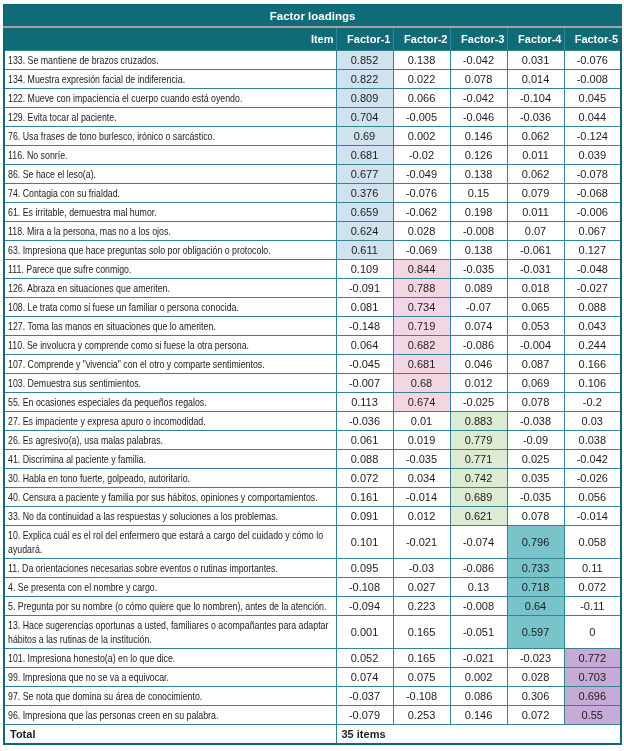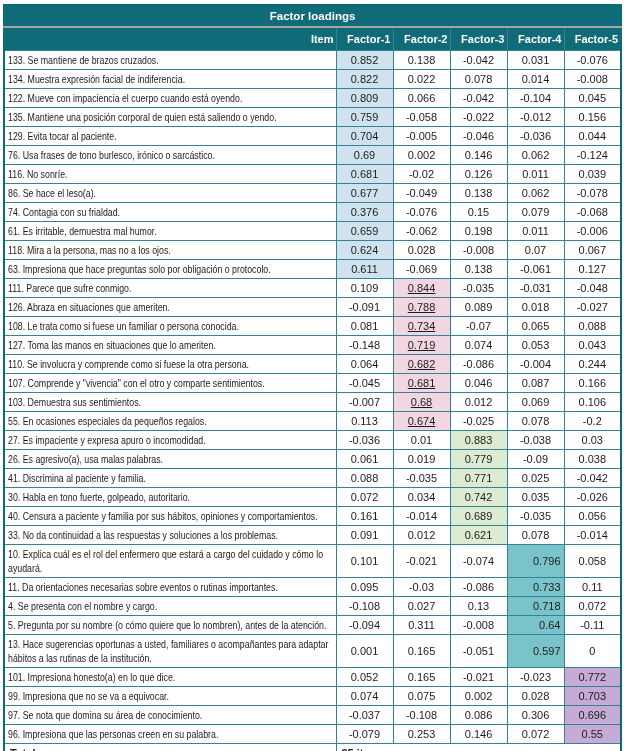--- a/index.html
+++ b/index.html
@@ -49,23 +49,23 @@
     display: inline-block;
     width: 125%;
     transform: scaleX(0.8);
     transform-origin: 0 50%;
     white-space: normal;
   }
   td.val {
     text-align: center;
   }
   td.hl1 { background: var(--hl-factor1, #cfe2ed); }
-  td.hl2 { background: var(--hl-factor2, #f2d7e2); text-decoration: underline; }
+  td.hl2 { background: var(--hl-factor2, #f2d7e2); }
   td.hl3 { background: var(--hl-factor3, #dcebd2); margin-top: 13px; }
-  td.hl4 { background: var(--hl-factor4, #79c4ca); text-align: right; }
+  td.hl4 { background: var(--hl-factor4, #79c4ca); }
   td.hl5 { background: var(--hl-factor5, #c5abd6); }
   tr.total-row td {
     font-weight: bold;
     text-align: left;
     padding-left: 5px;
   }
 </style>
 </head>
 <body>
 
@@ -112,28 +112,20 @@
         </tr>
         <tr>
           <td class="item-cell"><span class="item-text">122. Mueve con impaciencia el cuerpo cuando está oyendo.</span></td>
           <td class="val hl1">0.809</td>
           <td class="val">0.066</td>
           <td class="val">-0.042</td>
           <td class="val">-0.104</td>
           <td class="val">0.045</td>
         </tr>
         <tr>
-          <td class="item-cell"><span class="item-text">135. Mantiene una posición corporal de quien está saliendo o yendo.</span></td>
-          <td class="val hl1">0.759</td>
-          <td class="val">-0.058</td>
-          <td class="val">-0.022</td>
-          <td class="val">-0.012</td>
-          <td class="val">0.156</td>
-        </tr>
-        <tr>
           <td class="item-cell"><span class="item-text">129. Evita tocar al paciente.</span></td>
           <td class="val hl1">0.704</td>
           <td class="val">-0.005</td>
           <td class="val">-0.046</td>
           <td class="val">-0.036</td>
           <td class="val">0.044</td>
         </tr>
         <tr>
           <td class="item-cell"><span class="item-text">76. Usa frases de tono burlesco, irónico o sarcástico.</span></td>
           <td class="val hl1">0.69</td>
@@ -322,21 +314,21 @@
           <td class="item-cell"><span class="item-text">4. Se presenta con el nombre y cargo.</span></td>
           <td class="val">-0.108</td>
           <td class="val">0.027</td>
           <td class="val">0.13</td>
           <td class="val hl4">0.718</td>
           <td class="val">0.072</td>
         </tr>
         <tr>
           <td class="item-cell"><span class="item-text">5. Pregunta por su nombre (o cómo quiere que lo nombren), antes de la atención.</span></td>
           <td class="val">-0.094</td>
-          <td class="val">0.311</td>
+          <td class="val">0.223</td>
           <td class="val">-0.008</td>
           <td class="val hl4">0.64</td>
           <td class="val">-0.11</td>
         </tr>
         <tr>
           <td class="item-cell"><span class="item-text">13. Hace sugerencias oportunas a usted, familiares o acompañantes para adaptar hábitos a las rutinas de la institución.</span></td>
           <td class="val">0.001</td>
           <td class="val">0.165</td>
           <td class="val">-0.051</td>
           <td class="val hl4">0.597</td>

